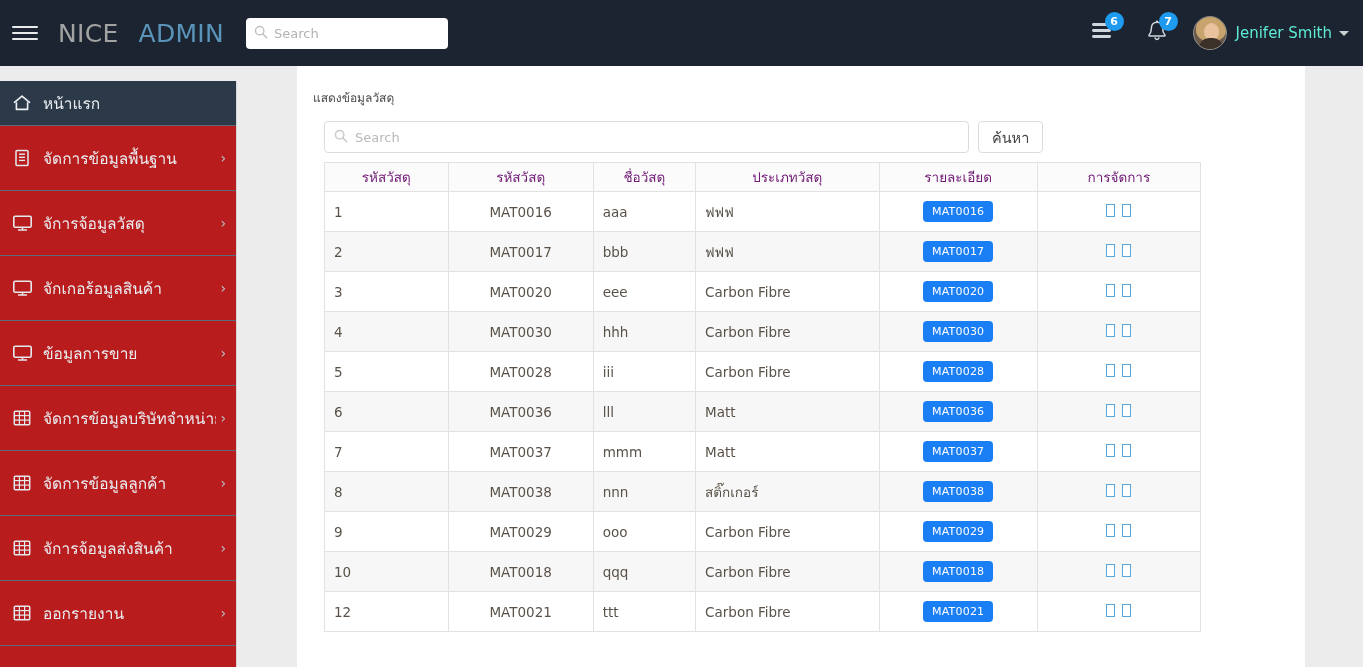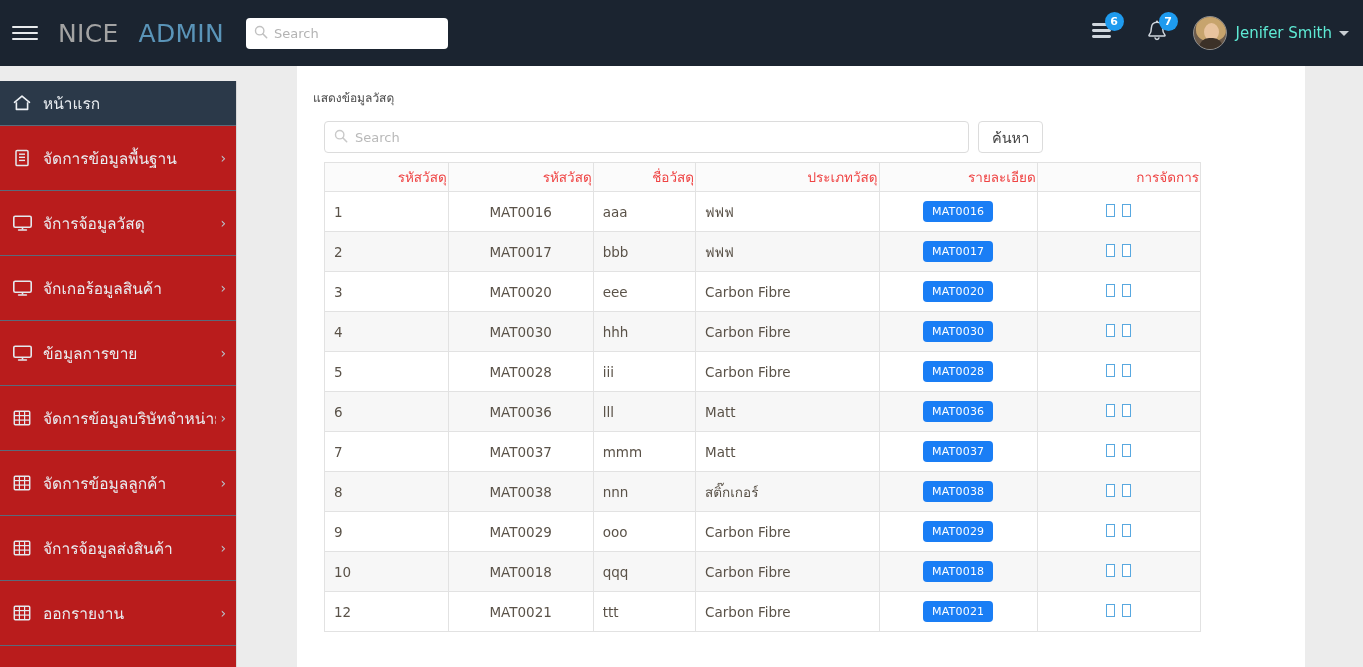--- a/index.html
+++ b/index.html
@@ -278,23 +278,23 @@
     width: 877px;
     border-collapse: collapse;
     table-layout: fixed;
   }
   table.data th {
     background: #fbfbfb;
     border: 1px solid #e2e2e2;
     height: 29px;
     font-size: 13.5px;
     font-weight: normal;
-    color: #ef4444;
-    text-align: right;
-    padding: 0 1px;
+    color: #701a75;
+    text-align: center;
+    padding: 0 12px;
   }
   table.data td {
     border: 1px solid #e2e2e2;
     height: 40px;
     font-size: 13.5px;
     color: #5a5248;
     padding: 0 9px;
     vertical-align: middle;
   }
   table.data tbody tr:nth-child(even) td { background: #f7f7f7; }

